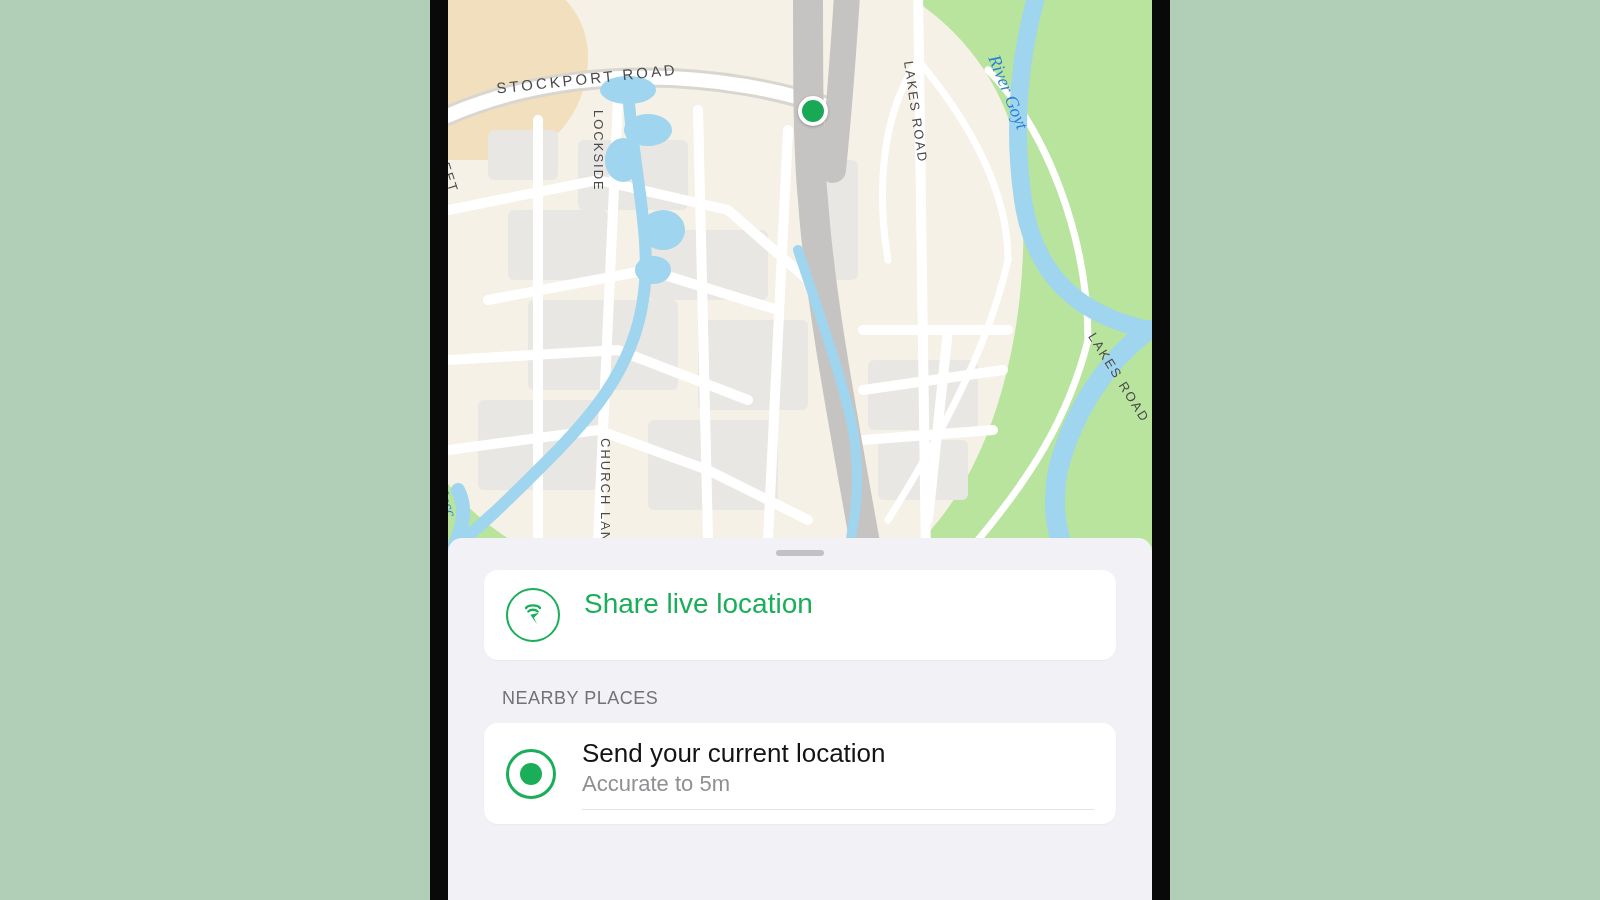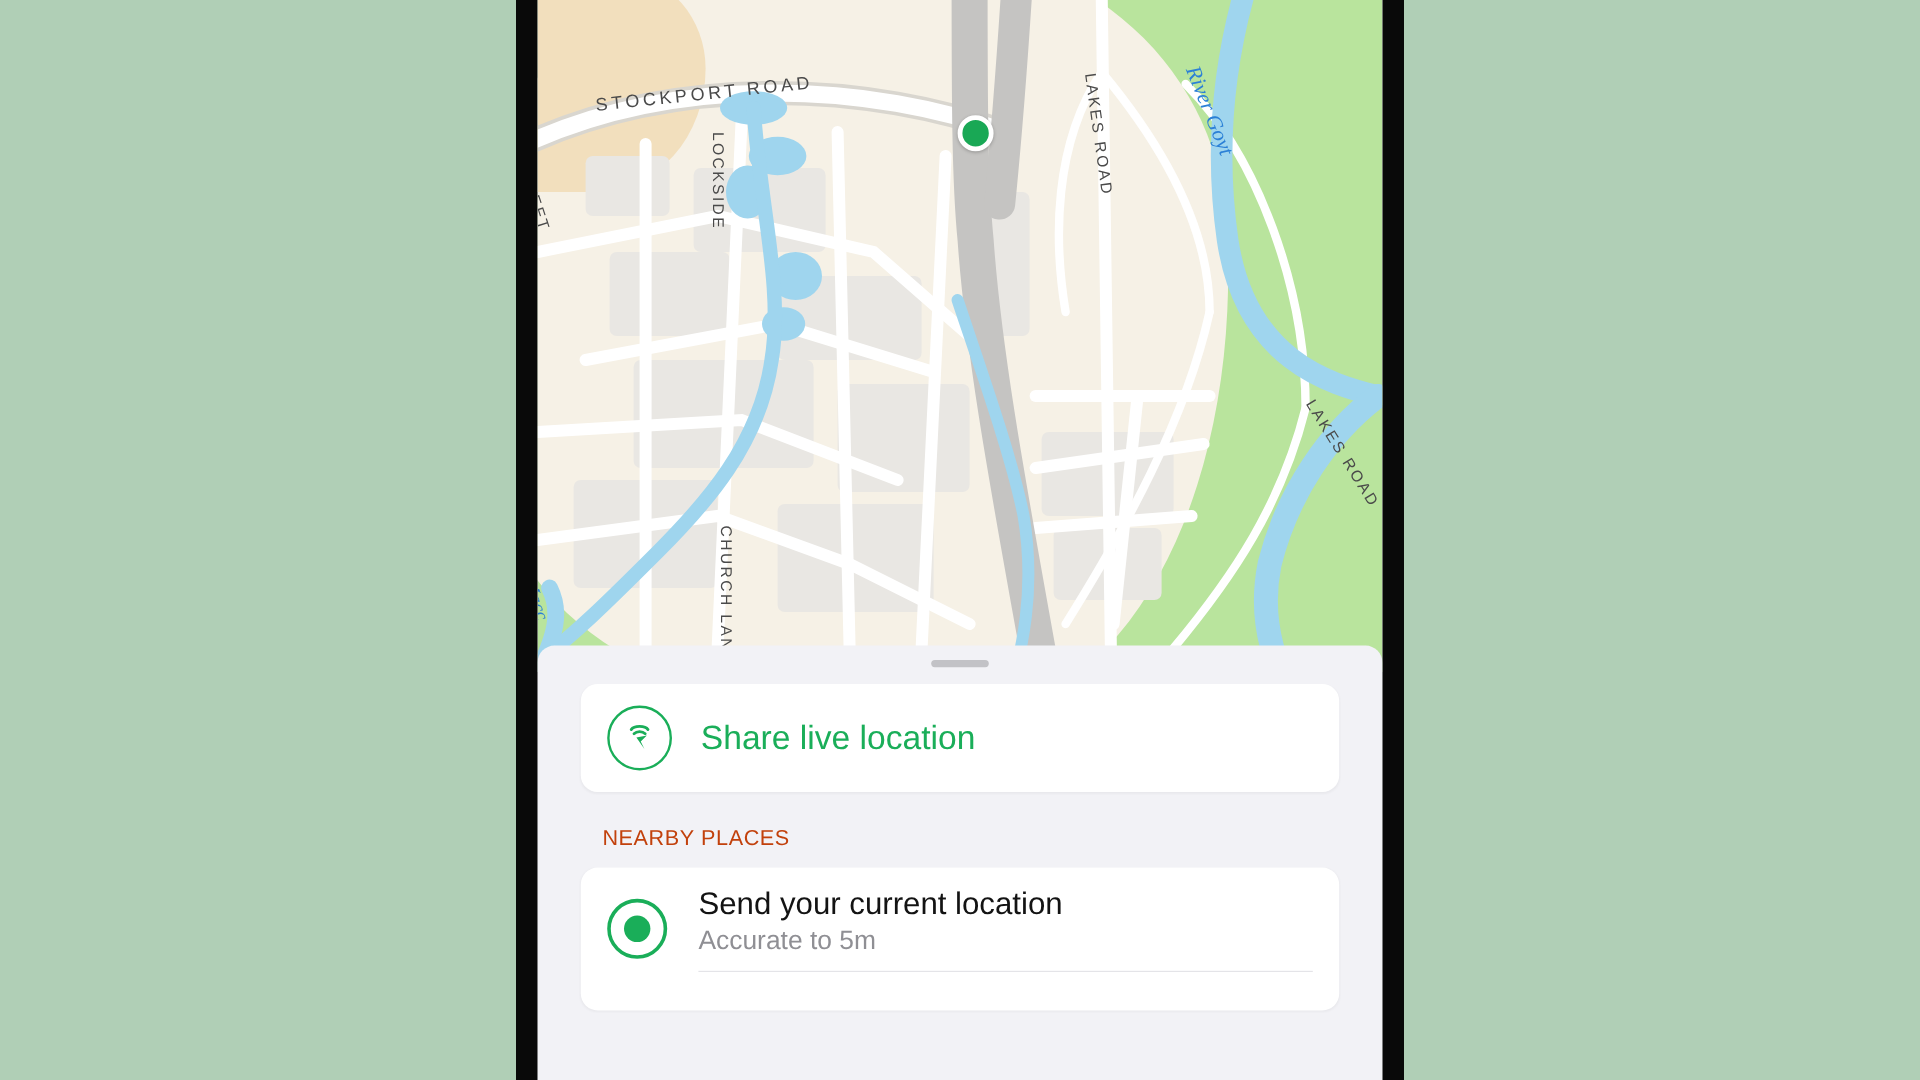--- a/index.html
+++ b/index.html
@@ -94,21 +94,21 @@
     background: #c2c2c6;
     border-radius: 3px;
     margin: 12px auto 14px auto;
   }
   .card {
     margin: 0 36px;
     background: #ffffff;
     border-radius: 14px;
     box-shadow: 0 1px 2px rgba(0,0,0,0.04);
     display: flex;
-    align-items: center;
+    align-items: flex-start;
     padding: 18px 22px;
   }
   .card + .section-heading { margin-top: 28px; }
 
   .icon-circle {
     width: 54px; height: 54px;
     border: 2px solid #1aae59;
     border-radius: 50%;
     display: flex; align-items:center; justify-content:center;
     flex-shrink: 0;
@@ -116,27 +116,27 @@
   }
   .icon-circle svg { width: 28px; height: 28px; }
 
   .live-title {
     color: #1aae59;
     font-size: 28px;
     font-weight: 400;
   }
 
   .section-heading {
-    color: #c2410c;
+    color: #737373;
     font-size: 18px;
     letter-spacing: 0.5px;
     margin: 0 0 14px 54px;
   }
 
-  .card.current { align-items: center; padding: 16px 22px 32px 22px; }
+  .card.current { align-items: center; padding: 16px 22px 14px 22px; }
   .target-icon {
     width: 50px; height: 50px;
     border: 3px solid #1aae59;
     border-radius: 50%;
     display:flex; align-items:center; justify-content:center;
     flex-shrink:0; margin-right: 26px;
   }
   .target-icon .inner {
     width: 22px; height:22px;
     background:#1aae59;

